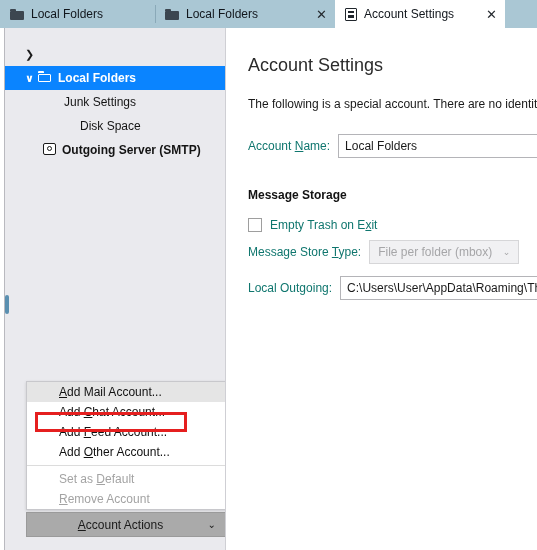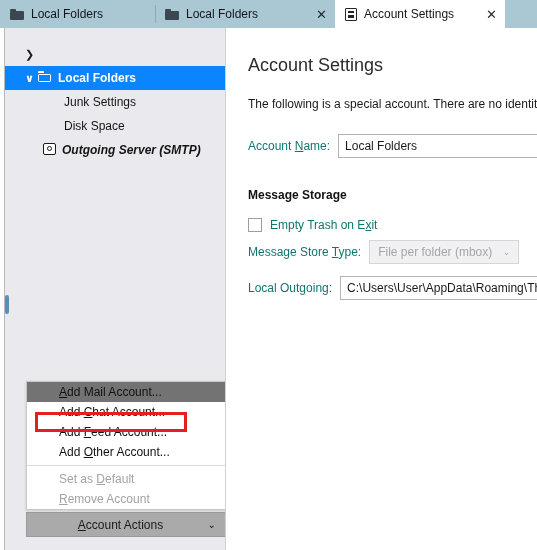--- a/index.html
+++ b/index.html
@@ -305,21 +305,21 @@
   .menu-item {
     height: 20px;
     display: flex;
     align-items: center;
     padding-left: 32px;
     box-sizing: border-box;
     font-size: 12px;
     color: #111111;
     white-space: nowrap;
   }
-  .menu-item.highlighted { background: #737373; }
+  .menu-item.highlighted { background: #e5e5e5; }
   .menu-item.disabled { color: #a3a3a3; }
   .menu-sep {
     height: 1px;
     background: #dcdcdc;
     margin: 3px 0 3px 0;
   }
   #red-box {
     position: absolute;
     left: 30px; top: 384px;
     width: 152px; height: 20px;
@@ -396,24 +396,24 @@
       <span class="twisty">∨</span>
       <span><span class="folder-open"></span></span>
       <span class="tree-label">Local Folders</span>
     </div>
 
     <div class="tree-row indent">
       <span class="tree-label" style="margin-left:0;">Junk Settings</span>
     </div>
 
     <div class="tree-row indent">
-      <span class="tree-label" style="margin-left:0;">Disk Space</span>
-    </div>
-
-    <div class="tree-row bold" style="padding-left:38px;font-style:italic;">
+      <span class="tree-label" style="margin-left:16px;">Disk Space</span>
+    </div>
+
+    <div class="tree-row bold" style="padding-left:38px;">
       <span><span class="smtp-glyph"></span></span>
       <span class="tree-label">Outgoing Server (SMTP)</span>
     </div>
 
     <div id="menu-popup">
 
       <div class="menu-item highlighted">
         <span><span class="ul">A</span><span>dd Mail Account...</span></span>
       </div>
 

